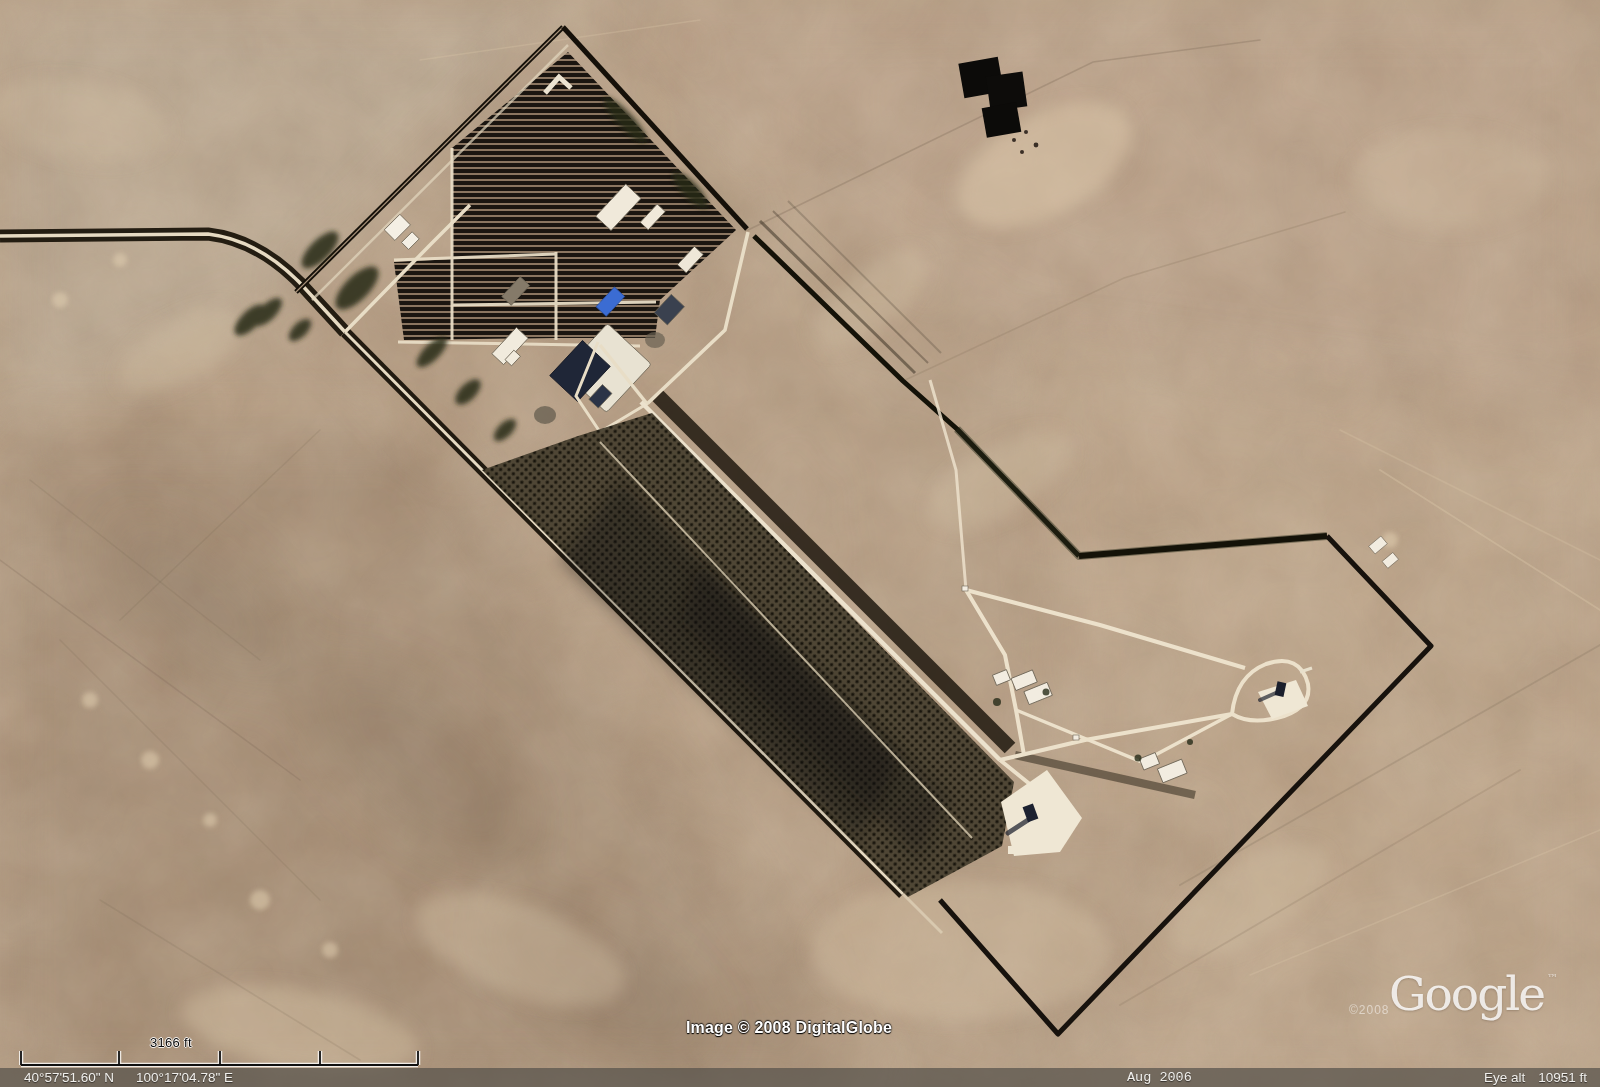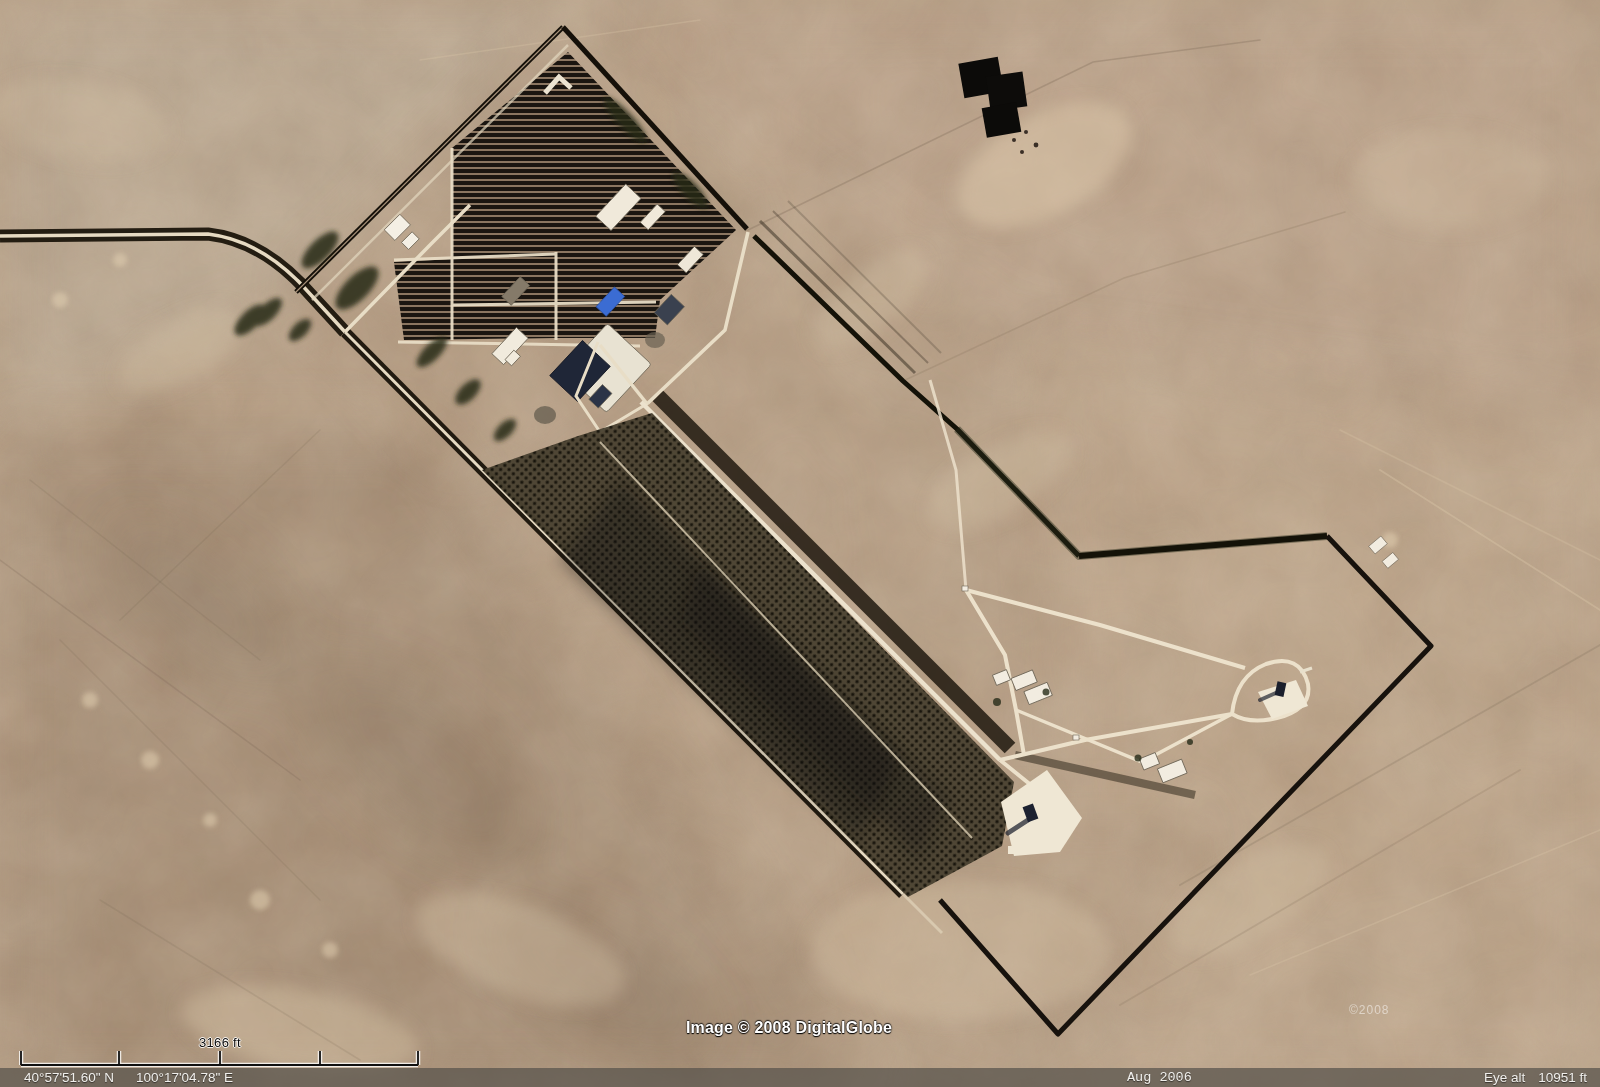--- a/index.html
+++ b/index.html
@@ -4,21 +4,21 @@
 <style>
   html,body{margin:0;padding:0;background:#222;}
   #stage{
     position:relative;width:1600px;height:1087px;overflow:hidden;
     background:#b2987e;font-family:"Liberation Sans",sans-serif;
   }
   #map-svg{position:absolute;left:0;top:0;}
   
   #scalebar-svg{position:absolute;left:19px;top:1048px;}
   #scale-label{
-    position:absolute;left:150px;top:1035px;width:140px;text-align:center;
+    position:absolute;left:150px;top:1035px;width:140px;text-align:left;
     font-size:13px;color:#0b0b0b;font-weight:400;letter-spacing:.3px;
     text-shadow:-1px 0 0 rgba(255,255,255,.85),1px 0 0 rgba(255,255,255,.85),
                 0 -1px 0 rgba(255,255,255,.85),0 1px 0 rgba(255,255,255,.85);
   }
   
   #status-bar{
     position:absolute;left:0;top:1068px;width:1600px;height:19px;
     background:rgba(86,82,75,.72);color:#f0efec;font-size:13.5px;line-height:19px;
     text-shadow:0 1px 1px rgba(0,0,0,.55);
   }
@@ -294,20 +294,21 @@
   <div id="scale-label">3166 ft</div>
 
   <svg id="scalebar-svg" width="404" height="20">
     <path d="M2,3 V17 M100,3 V17 M201,3 V17 M301,3 V17 M399,3 V17 M2,17 H399" stroke="rgba(255,255,255,.8)" stroke-width="4.5" fill="none"></path>
     <path d="M2,3 V17 M100,3 V17 M201,3 V17 M301,3 V17 M399,3 V17 M2,17 H399" stroke="#101010" stroke-width="1.8" fill="none"></path>
   </svg>
 
   <div id="credit">Image © 2008 DigitalGlobe</div>
 
   <div id="logo-copyright">©2008</div>
+  <div id="logo"><span>Google</span><span class="tm">™</span></div>
 
   <div id="status-bar">
     <div id="coords"><span class="lat">40°57'51.60" N</span><span class="lon">100°17'04.78" E</span></div>
     <div id="imagery-date">Aug 2006</div>
     <div id="eye-alt"><span class="lbl">Eye alt</span><span class="val">10951 ft</span></div>
   </div>
 
 </div>
 
 </body></html>

